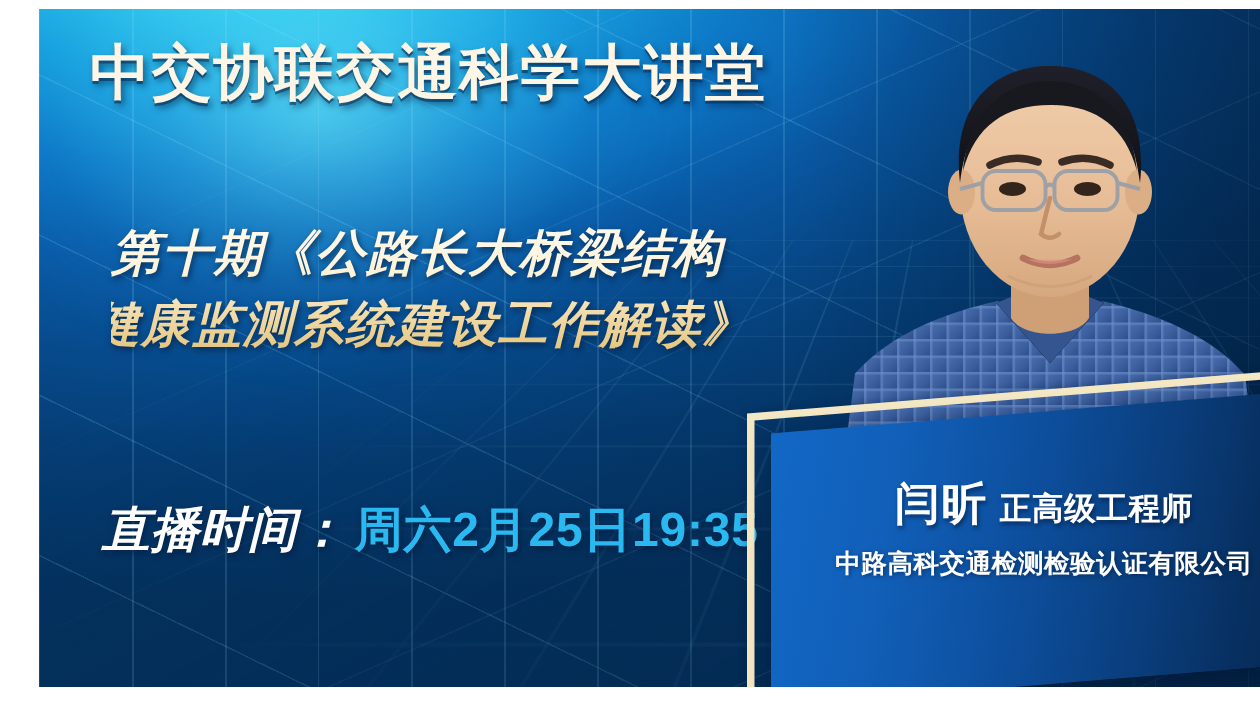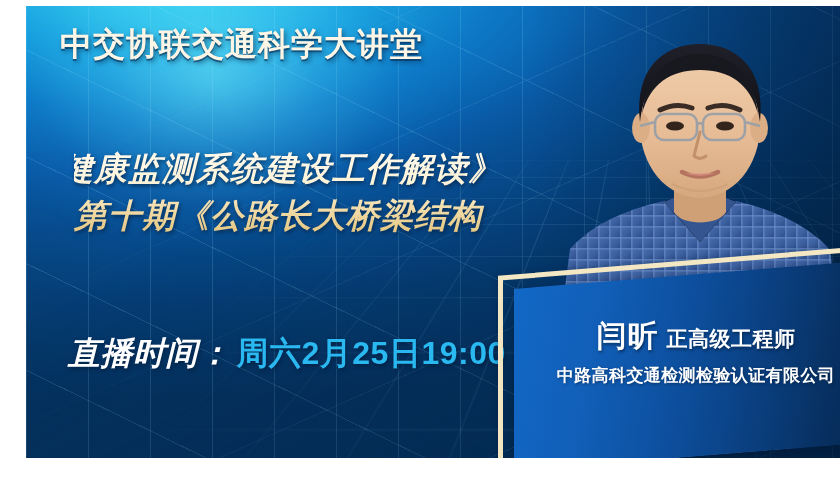--- a/index.html
+++ b/index.html
@@ -124,21 +124,21 @@
       linear-gradient(to bottom right, rgba(2, 30, 62, 0) 35%, rgba(2, 26, 55, 0.40) 100%),
       linear-gradient(to right, rgba(2, 28, 58, 0) 62%, rgba(2, 24, 52, 0.42) 100%);
     pointer-events: none;
   }
 
   
   .headline {
     position: absolute;
     left: 34px;
     top: 22px;
-    font-size: 32px;
+    font-size: 40px;
     font-weight: 700;
     letter-spacing: 1px;
     line-height: 1.05;
     color: #fdf6e6;
     text-shadow:
        0 2px 0 rgba(6, 42, 82, 0.55),
        2px 3px 5px rgba(3, 28, 60, 0.55);
     white-space: nowrap;
   }
 
@@ -353,26 +353,26 @@
           <path d="M131 167 q15 6 30 0" fill="#e0938a" opacity="0.6"></path>
 
           <path d="M118 178 q28 14 56 0" stroke="#c9996f" stroke-width="2" fill="none" opacity="0.5"></path>
         </g>
       </svg>
     </div>
 
     <div class="headline">中交协联交通科学大讲堂</div>
 
     <div class="subtitle">
+      <span class="line line1">第十期《公路长大桥梁结构</span>
       <span class="line line2">健康监测系统建设工作解读》</span>
-      <span class="line line1">第十期《公路长大桥梁结构</span>
     </div>
 
     <div class="timerow">
-      <span class="label">直播时间：</span><span class="value">周六2月25日19:00</span>
+      <span class="label">直播时间：</span><span class="value">周六2月25日19:35</span>
     </div>
 
     <div class="plate-wrap">
       <div class="plate-frame"></div>
       <div class="plate">
         <div class="plate-inner">
           <div class="name-row">
             <span class="name">闫昕</span><span class="role">正高级工程师</span>
           </div>
           <div class="org">中路高科交通检测检验认证有限公司</div>

